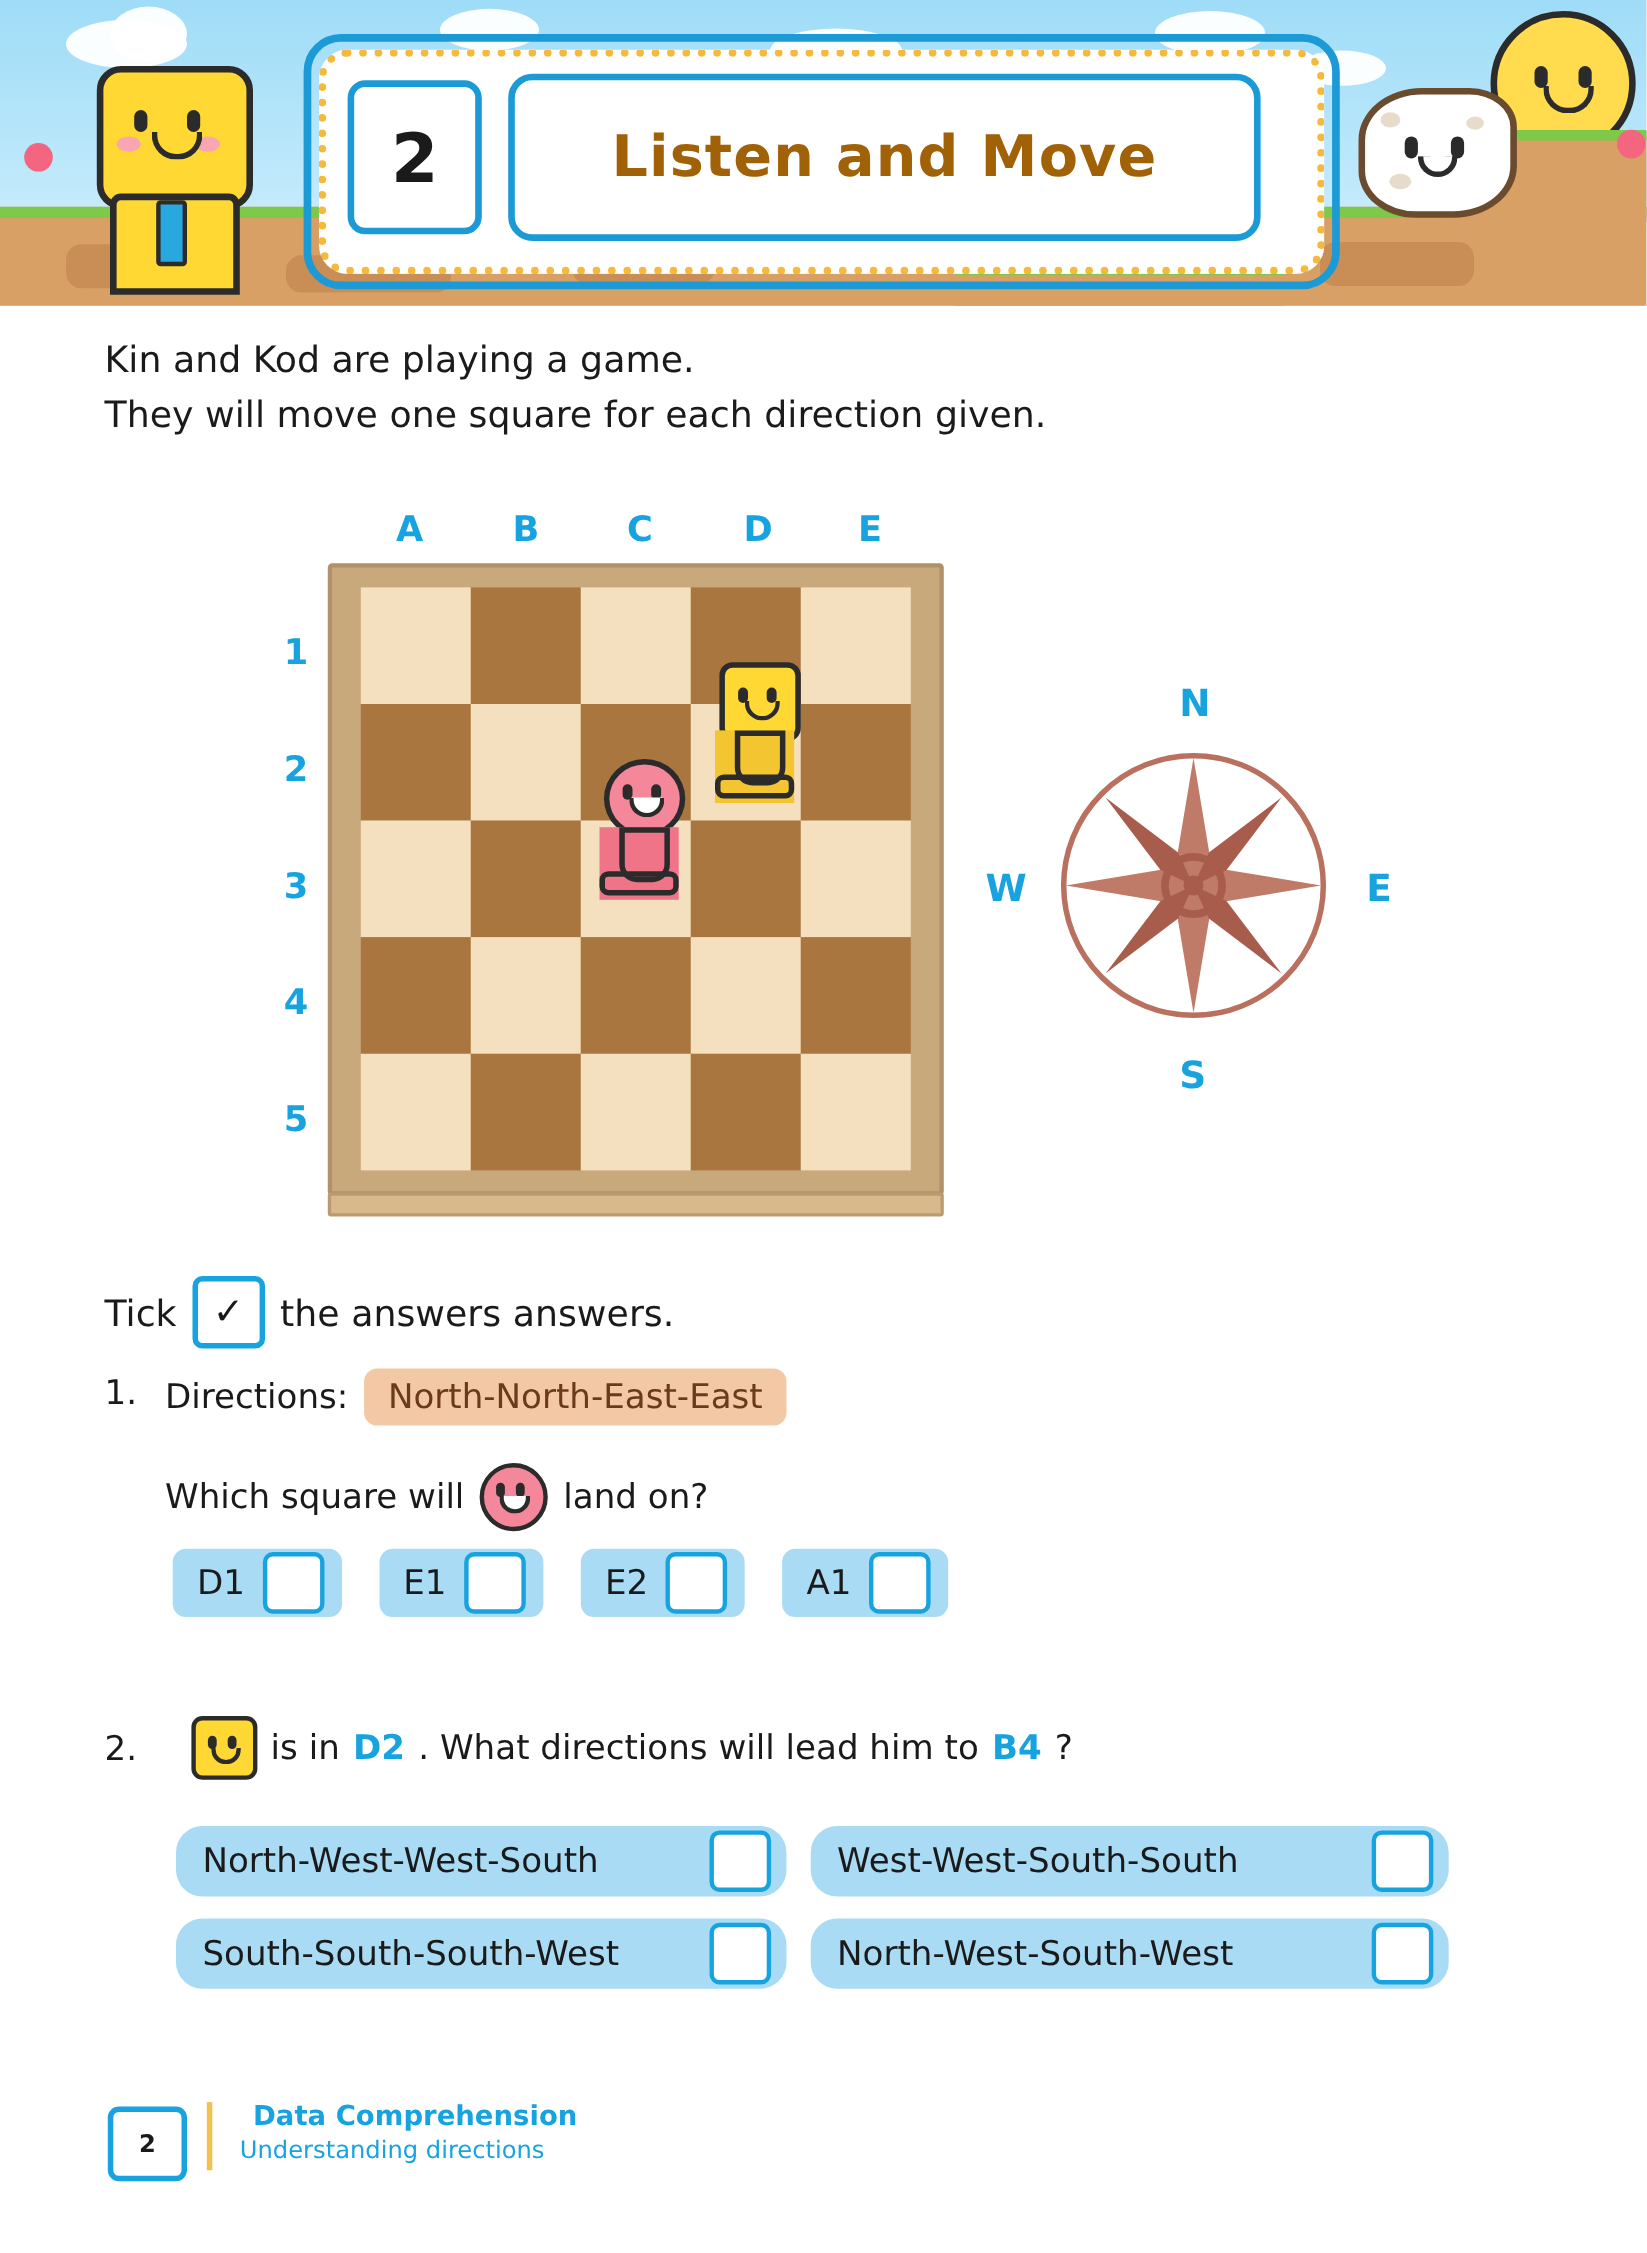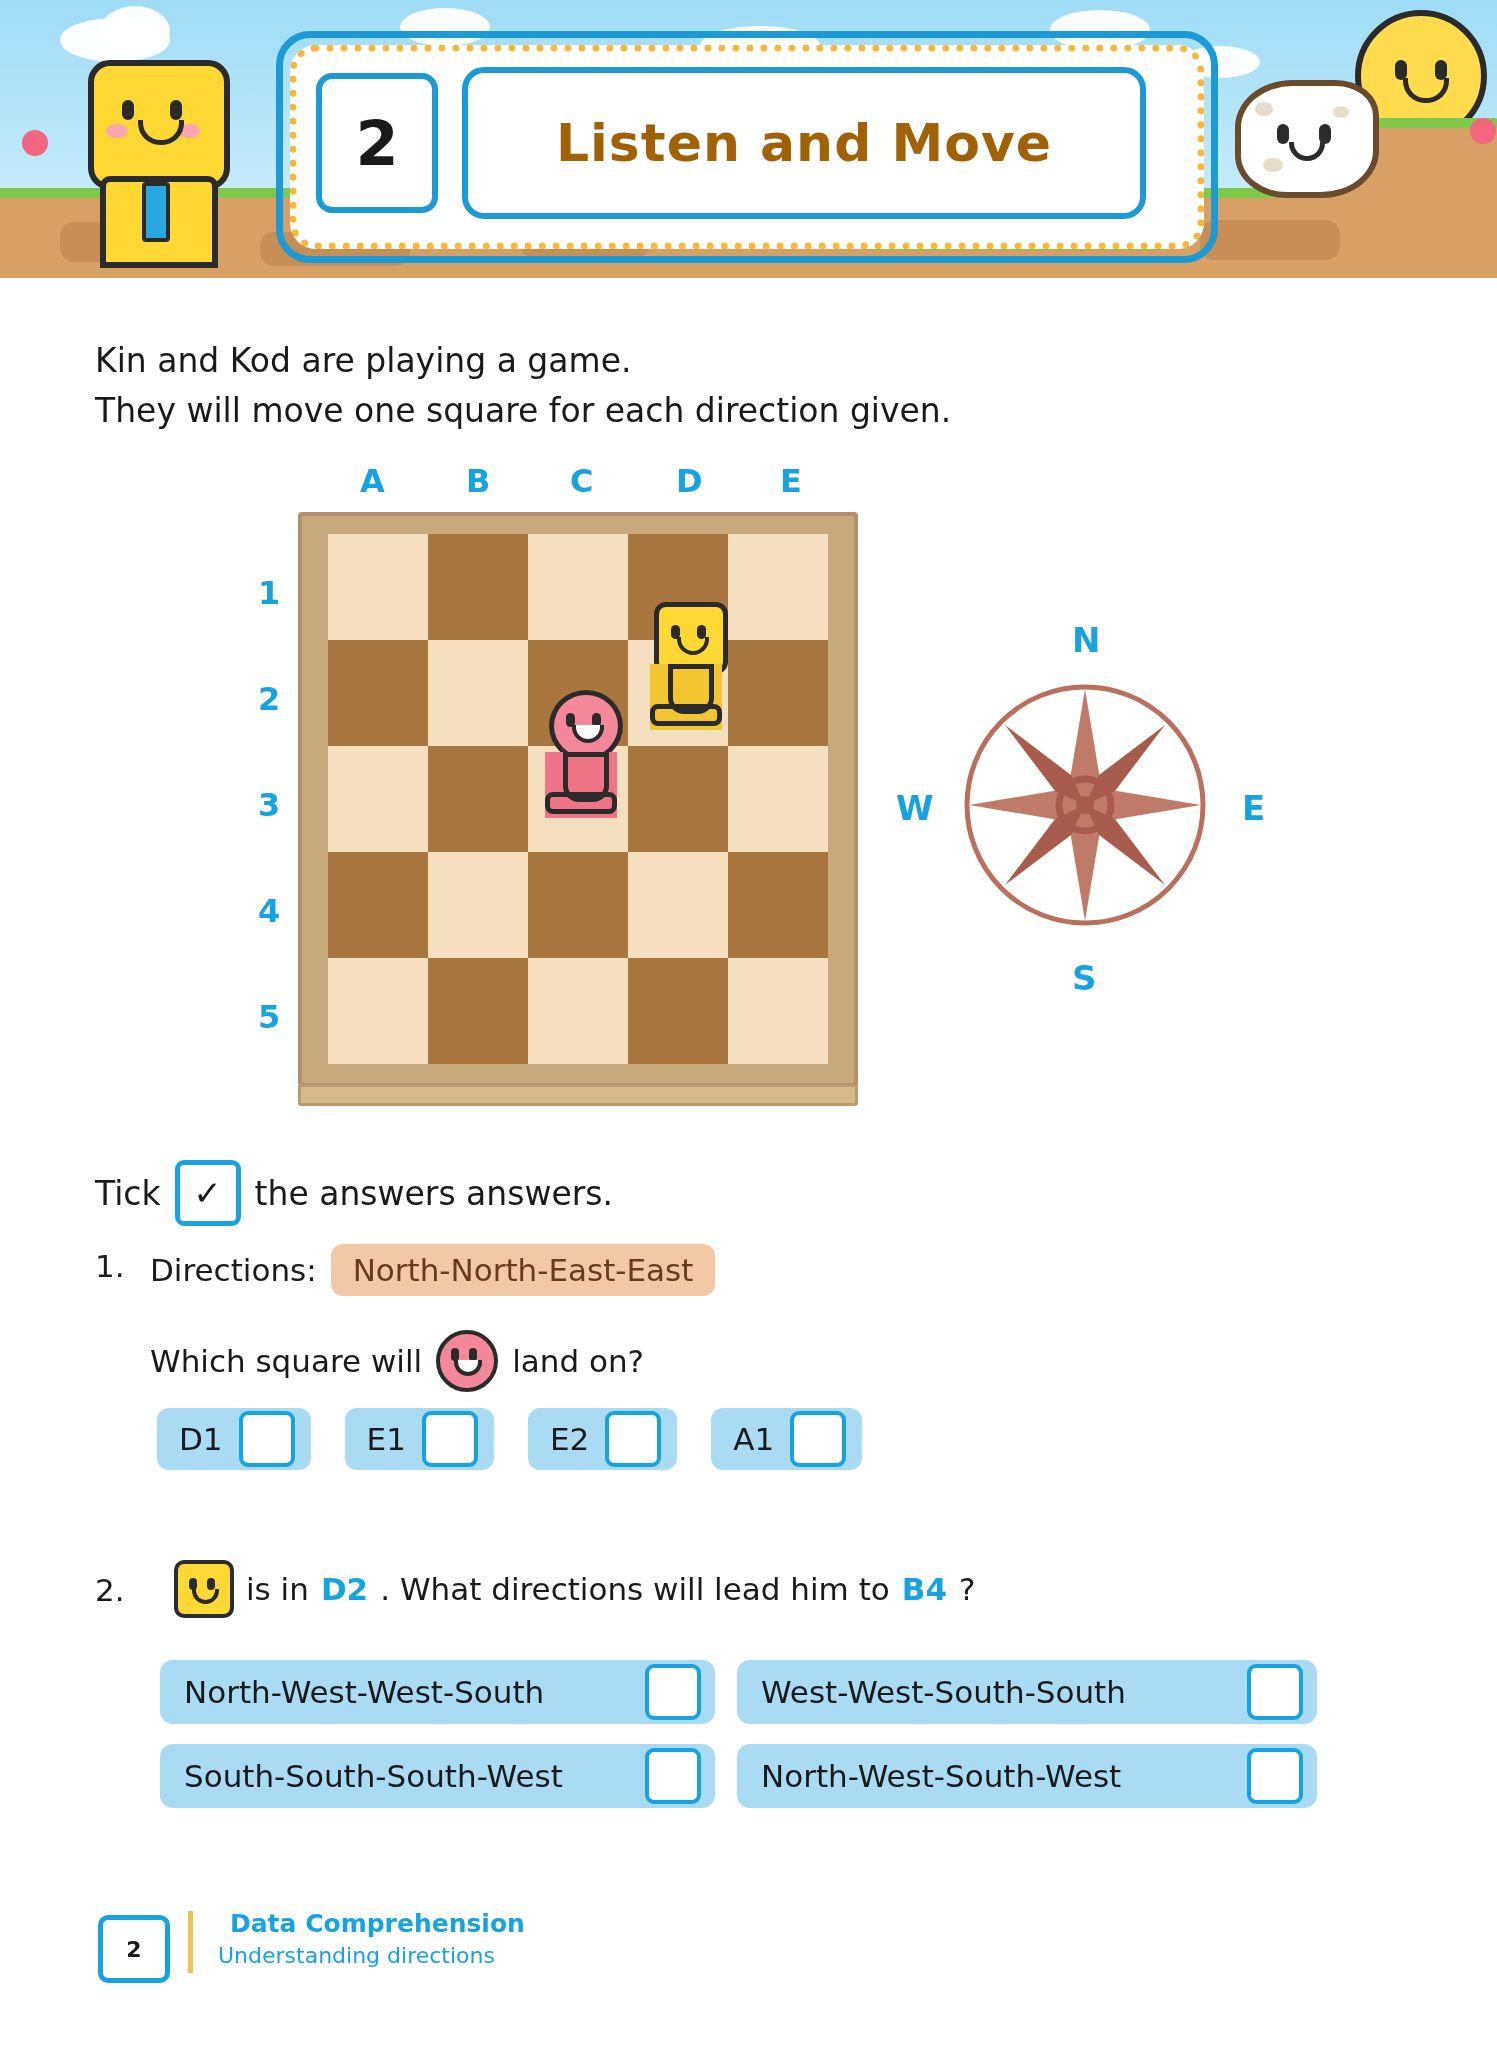--- a/index.html
+++ b/index.html
@@ -172,21 +172,21 @@
     position: absolute;
     width: 26px; height: 26px;
     background: #f4657f;
     border-radius: 50%;
   }
 
   
   .intro {
     position: absolute;
     left: 95px;
-    top: 336px;
+    top: 302px;
     font-size: 33px;
     color: #1a1a1a;
     line-height: 1.52;
     font-family: "DejaVu Sans", sans-serif;
   }
 
   
   .board-wrap {
     position: absolute;
     left: 298px;
@@ -357,21 +357,21 @@
   .q2-grid {
     position: absolute;
     left: 65px;
     top: 100px;
     display: grid;
     grid-template-columns: 555px 580px;
     gap: 20px 22px;
   }
   .opt-wide {
     background: #a9dcf4;
-    border-radius: 13px;
+    border-radius: 24px;
     height: 64px;
     display: flex;
     align-items: center;
     justify-content: space-between;
     padding: 0 14px 0 24px;
     font-size: 31px;
     color: #1a1a1a;
   }
 
   

